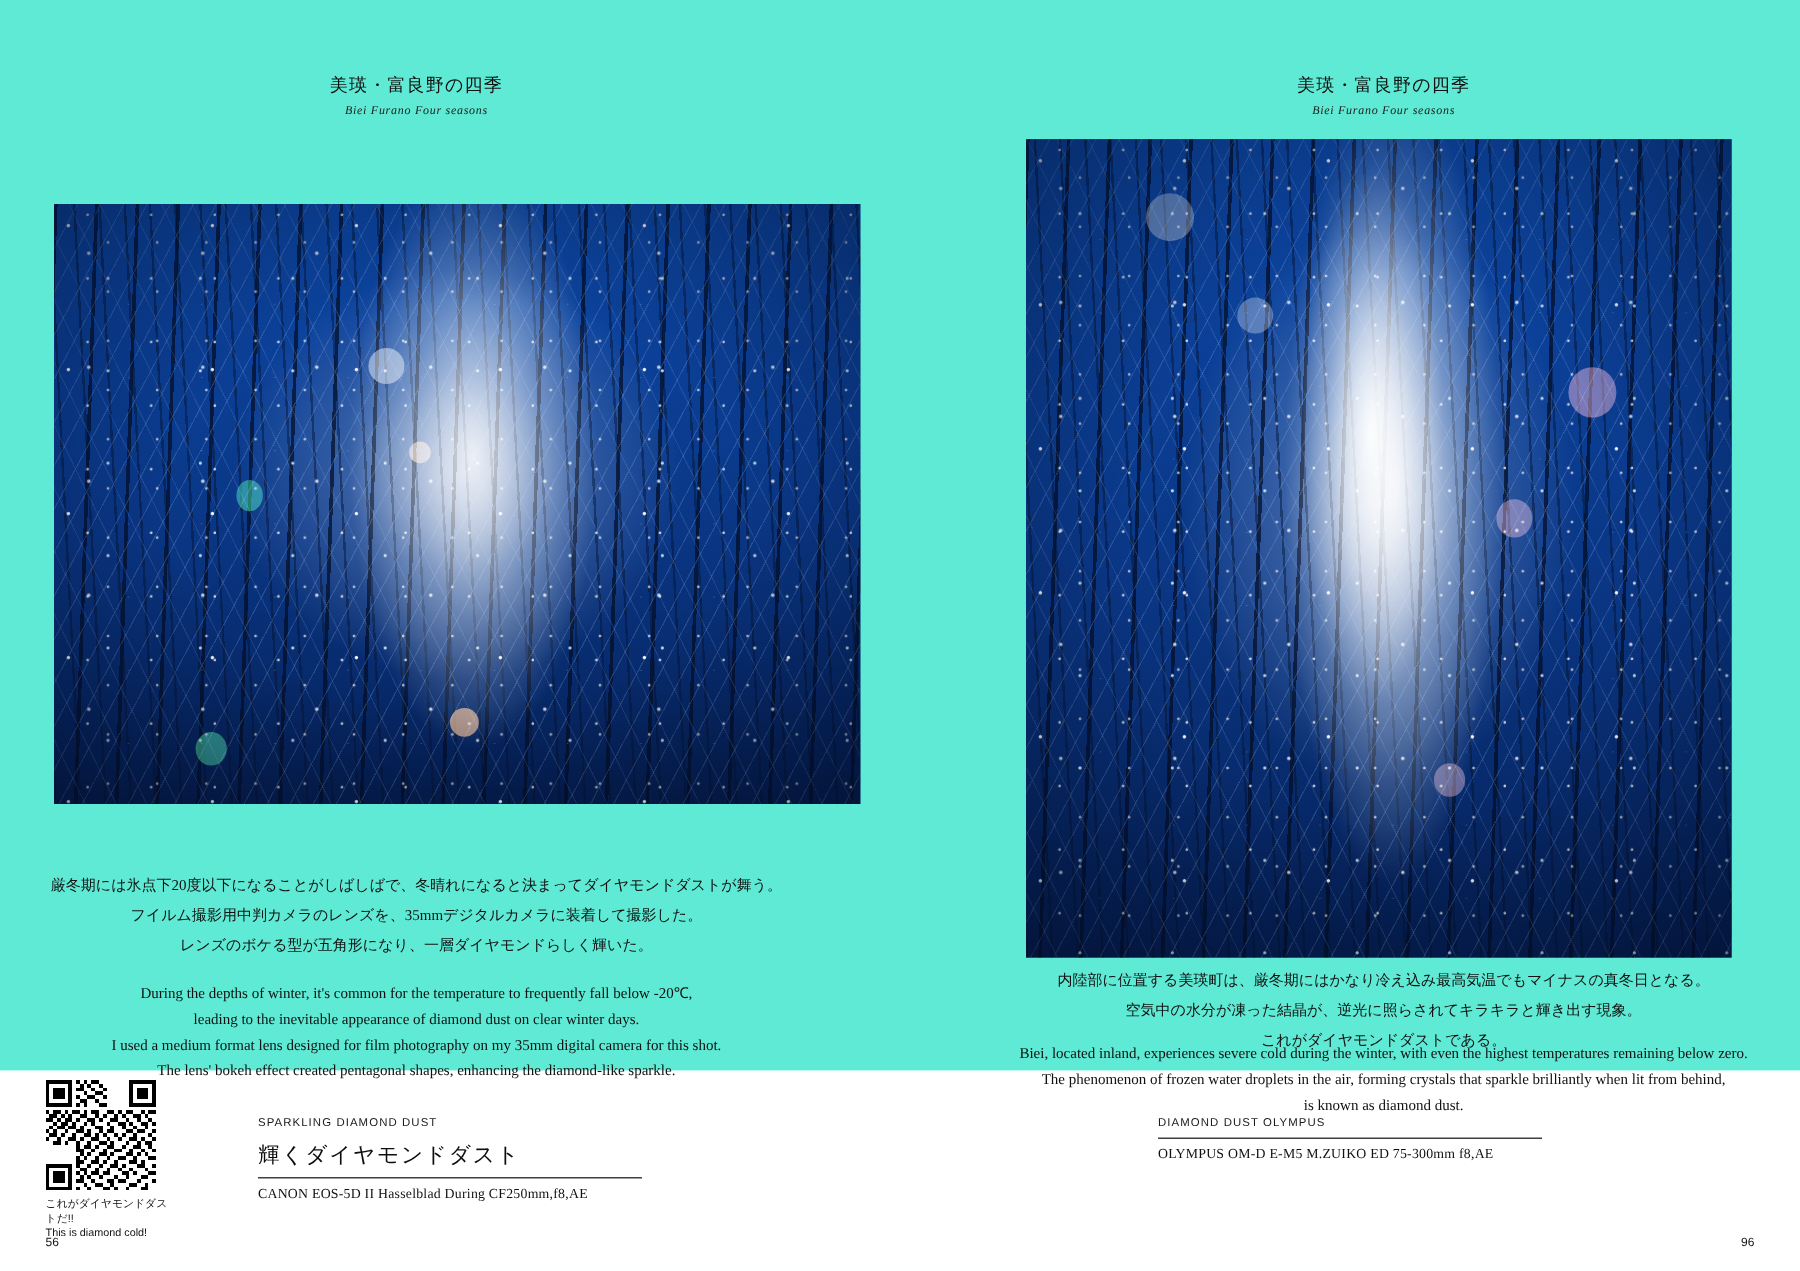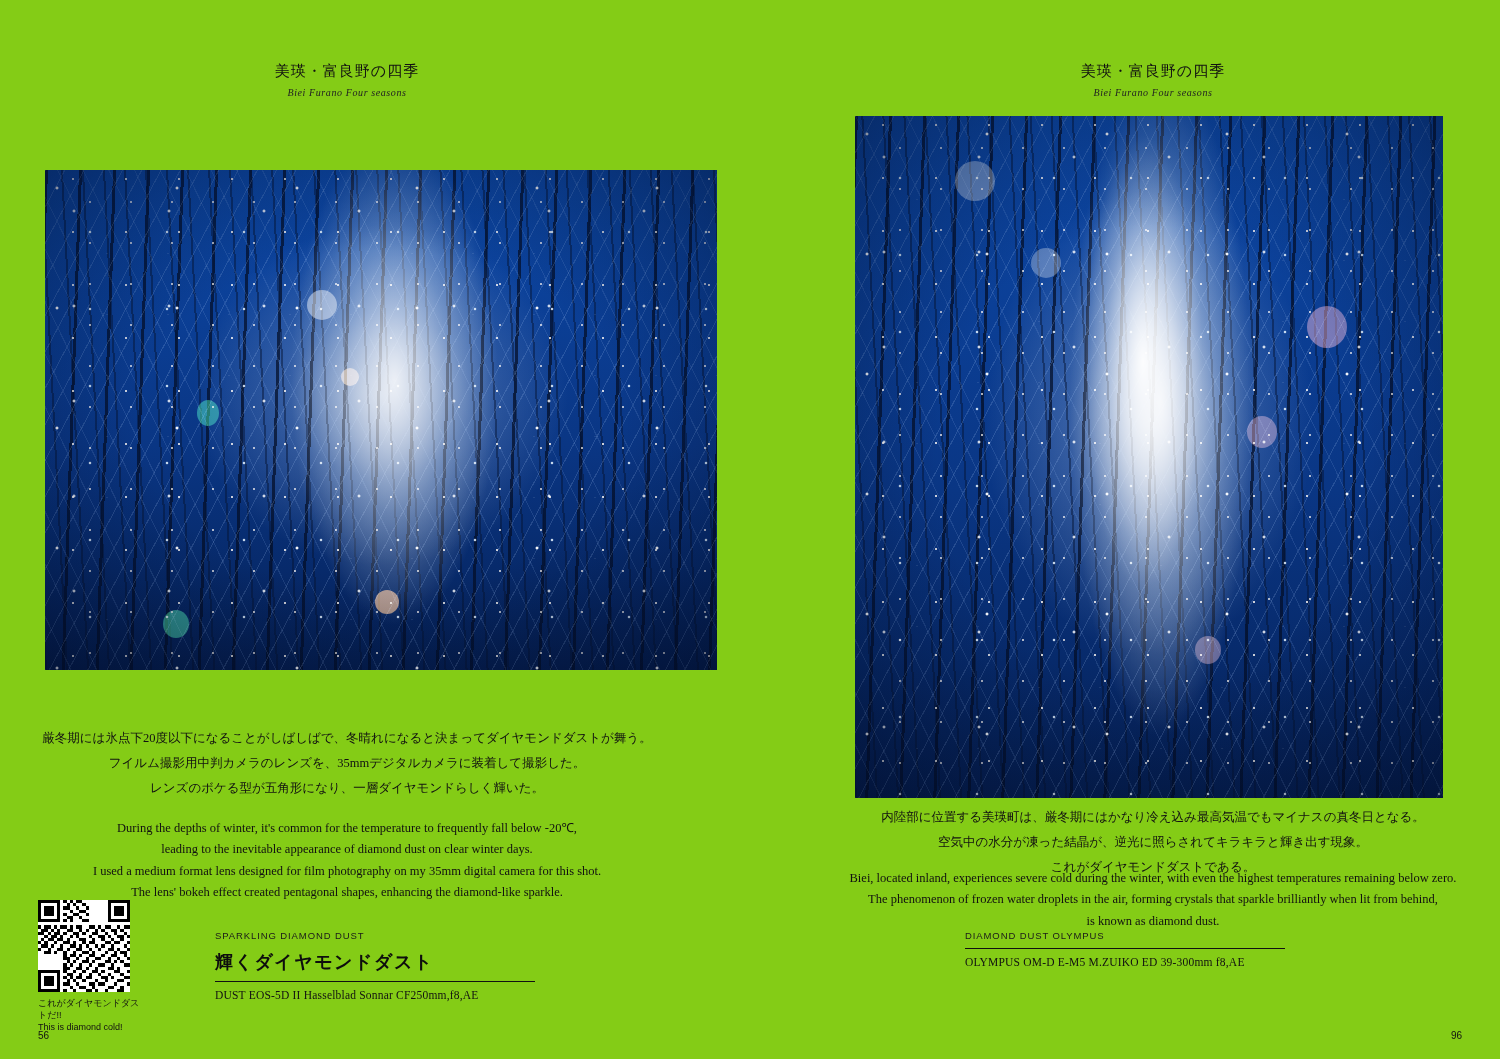--- a/index.html
+++ b/index.html
@@ -10,22 +10,22 @@
   body {
     width: 1500px;
     height: 1059px;
     font-family: "Liberation Serif", serif;
     color: #1a1a1a;
     overflow: hidden;
   }
   .spread {
     position: relative;
     width: 1500px;
-    height: 1059px;
-    background: #84cc16;
+    height: 892px;
+    background: #5eead4;
   }
   .page {
     position: absolute;
     top: 0;
     height: 1059px;
     box-sizing: border-box;
   }
   .page-left  { left: 0;   width: 750px; }
   .page-right { left: 750px; width: 750px; }
 
@@ -166,21 +166,21 @@
   .page-right .titleblock { left: 215px; }
   .tb-en {
     font-family: "Liberation Sans", sans-serif;
     font-size: 9.5px;
     letter-spacing: 0.9px;
     color: #1a1a1a;
   }
   .tb-jp {
     margin-top: 9px;
     font-family: "Liberation Sans", sans-serif;
-    font-weight: bold;
+    font-weight: normal;
     font-size: 18px;
     letter-spacing: 1.5px;
     color: #0d0d0d;
   }
   .tb-rule {
     margin-top: 7px;
     height: 1px;
     background: #111;
     width: 100%;
   }
@@ -467,21 +467,21 @@
         </svg>
       </div>
       <div class="qr-caption" style="white-space:pre-line;">これがダイヤモンドダストだ!!
 This is diamond cold!</div>
     </div>
 
     <div class="titleblock">
       <div class="tb-en">SPARKLING DIAMOND DUST</div>
       <div class="tb-jp">輝くダイヤモンドダスト</div>
       <div class="tb-rule"></div>
-      <div class="tb-gear">DUST EOS-5D II  Hasselblad Sonnar CF250mm,f8,AE</div>
+      <div class="tb-gear">CANON EOS-5D II  Hasselblad During CF250mm,f8,AE</div>
     </div>
 
     <div class="folio folio-left">56</div>
   </div>
 
   <div class="page page-right">
 
     <div class="runhead">
       <div class="jp">美瑛・富良野の四季</div>
       <div class="en">Biei Furano  Four seasons</div>
@@ -506,19 +506,19 @@
     <div class="jp-caption" style="white-space:pre-line;">内陸部に位置する美瑛町は、厳冬期にはかなり冷え込み最高気温でもマイナスの真冬日となる。
 空気中の水分が凍った結晶が、逆光に照らされてキラキラと輝き出す現象。
 これがダイヤモンドダストである。</div>
     <div class="en-caption" style="white-space:pre-line;">Biei, located inland, experiences severe cold during the winter, with even the highest temperatures remaining below zero.
 The phenomenon of frozen water droplets in the air, forming crystals that sparkle brilliantly when lit from behind,
 is known as diamond dust.</div>
 
     <div class="titleblock">
       <div class="tb-en">DIAMOND DUST OLYMPUS</div>
       <div class="tb-rule"></div>
-      <div class="tb-gear">OLYMPUS OM-D E-M5 M.ZUIKO ED 39-300mm f8,AE</div>
+      <div class="tb-gear">OLYMPUS OM-D E-M5 M.ZUIKO ED 75-300mm f8,AE</div>
     </div>
 
     <div class="folio folio-right">96</div>
   </div>
 
 </div>
 
 </body></html>

